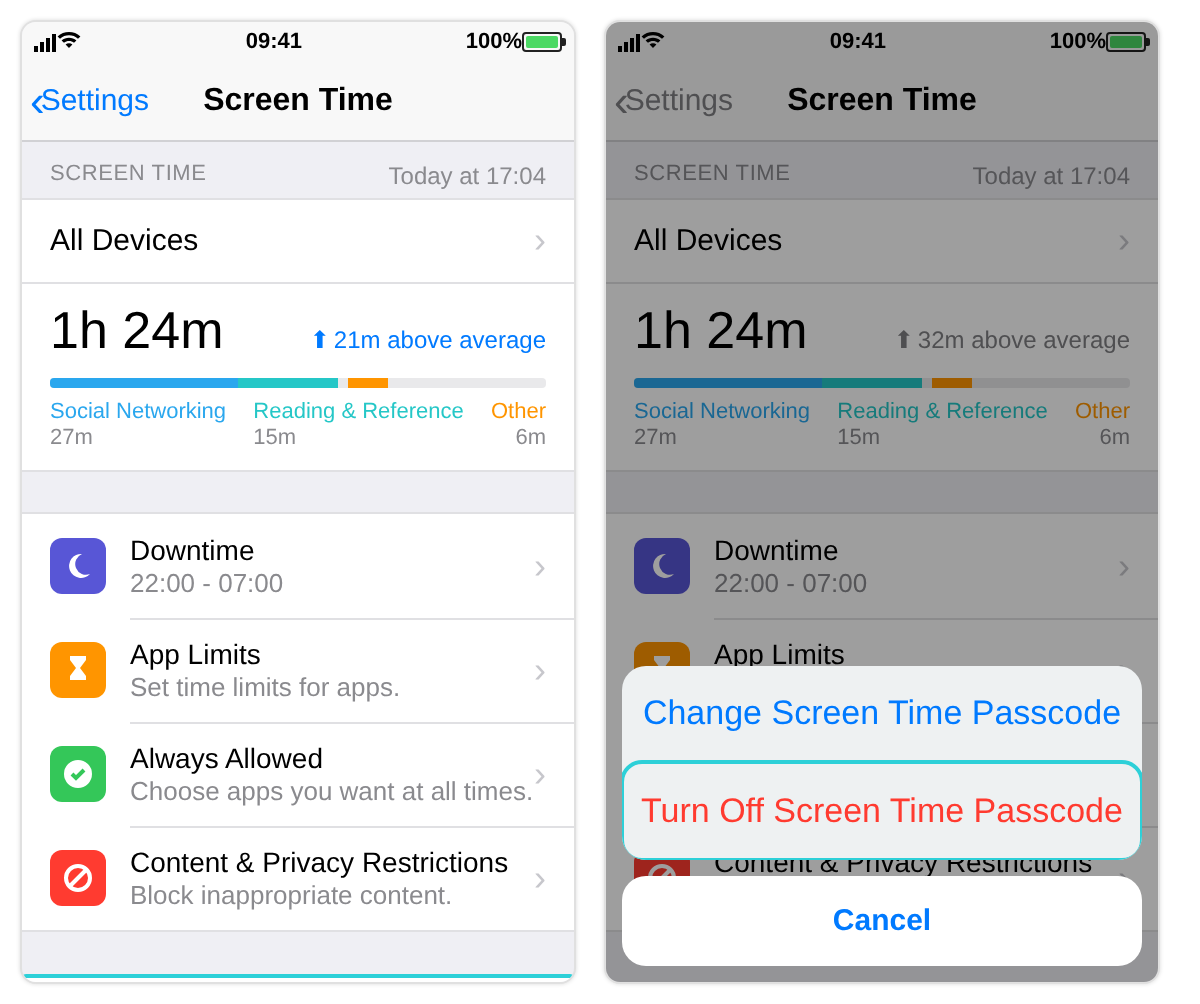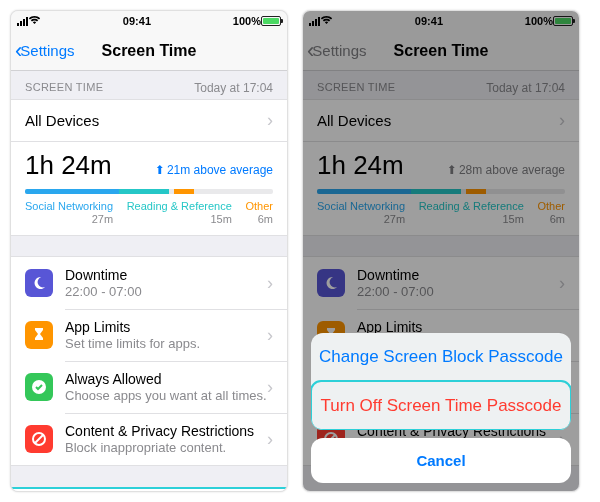--- a/index.html
+++ b/index.html
@@ -39,21 +39,21 @@
   .summary .avg .up { color: #007aff; font-size: 12px; }
   .bar { height: 5px; border-radius: 2px; background: #e9e9eb; margin-top: 8px; display: flex; overflow: hidden; }
   .bar span { display: block; height: 100%; }
   .seg-blue { background: #2aa7ee; }
   .seg-teal { background: #25c7c7; }
   .seg-orange { background: #ff9500; }
   .cats { display: flex; justify-content: space-between; margin-top: 6px; font-size: 11px; }
   .cat .name.blue { color: #2aa7ee; }
   .cat .name.teal { color: #25c7c7; }
   .cat .name.orange { color: #ff9500; }
-  .cat .val { color: #8a8a8e; margin-top: 1px; text-align: right; }
+  .cat .val { color: #8a8a8e; margin-top: 1px; }
   .spacer { height: 20px; }
   .group { background: #fff; border-top: 1px solid #e0e0e3; border-bottom: 1px solid #e0e0e3; }
   .row { display: flex; align-items: center; padding: 8px 14px; min-height: 52px; position: relative; }
   .row + .row::before { content: ""; position: absolute; top: 0; left: 54px; right: 0; height: 1px; background: #e0e0e3; }
   .ico { width: 28px; height: 28px; border-radius: 6px; margin-right: 12px; display: flex; align-items: center; justify-content: center; color: #fff; font-size: 15px; flex-shrink: 0; }
   .ico.purple { background: #5856d6; }
   .ico.orange { background: #ff9500; }
   .ico.green { background: #34c759; }
   .ico.red { background: #ff3b30; }
   .row .txt { flex: 1; }
@@ -252,21 +252,21 @@
     </div>
     <div class="cell devices">
       <span>All Devices</span>
       <span class="chev-r">›</span>
     </div>
     <div class="cell summary">
       <div class="top">
         <div class="big">1h 24m</div>
         <div class="avg">
               <span class="up">⬆</span>
-              <span>28m above average</span>
+              <span>32m above average</span>
             </div>
       </div>
       <div class="bar">
         <span class="seg-blue" style="width:38%"></span>
             <span class="seg-teal" style="width:20%"></span>
             <span style="width:2%"></span>
             <span class="seg-orange" style="width:8%"></span>
       </div>
       <div class="cats">
         <div class="cat">
@@ -334,20 +334,20 @@
               <div class="sub">Block inappropriate content.</div>
             </div>
         <span class="chev-r">›</span>
       </div>
     </div>
   </div>
 
   <div class="overlay"></div>
   <div class="sheet">
     <div class="sheet-group">
-      <div class="sheet-btn"><span>Change Screen Block Passcode</span></div>
+      <div class="sheet-btn"><span>Change Screen Time Passcode</span></div>
       <div class="sheet-btn destructive highlight"><span>Turn Off Screen Time Passcode</span></div>
     </div>
     <div class="sheet-cancel"><span>Cancel</span></div>
   </div>
 </div>
 
 </div>
 
 </body></html>

